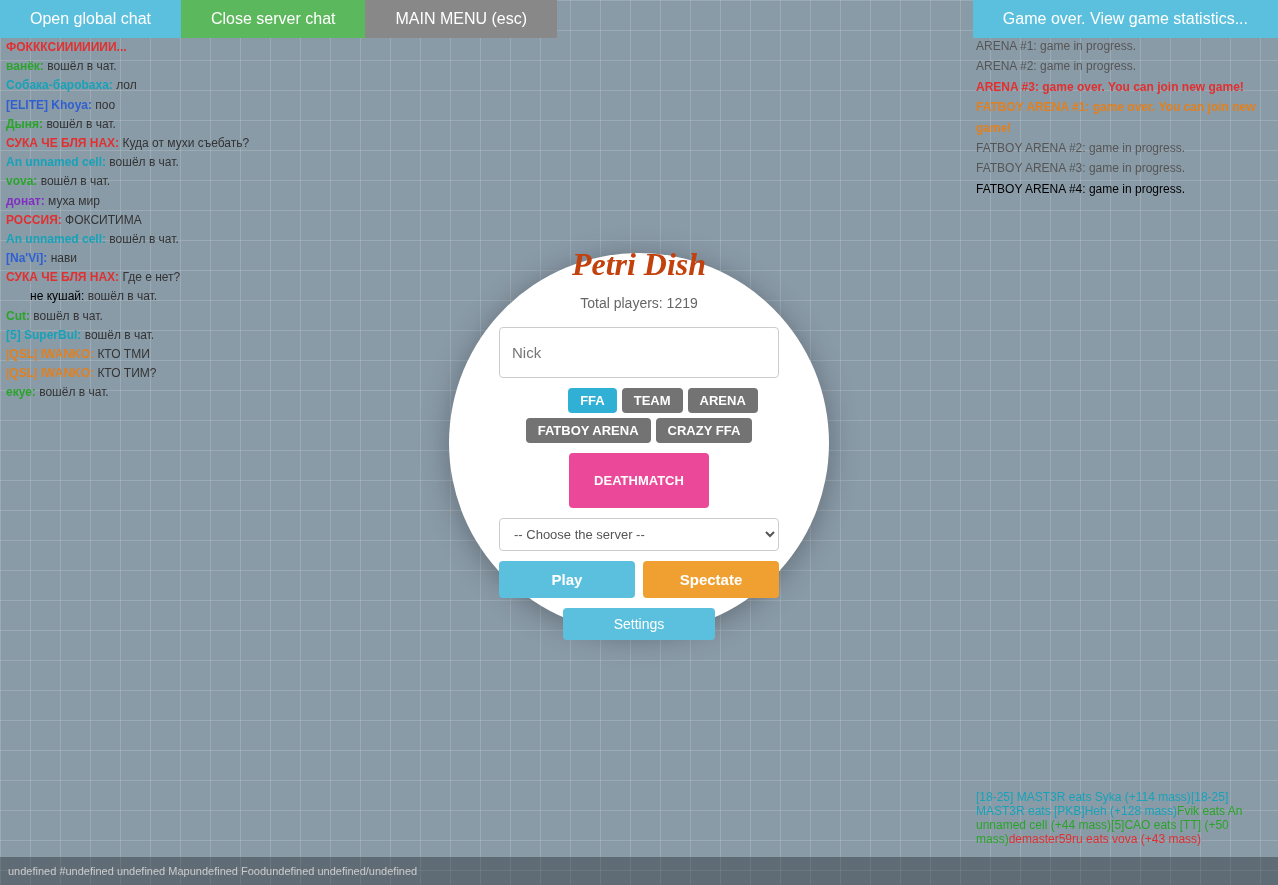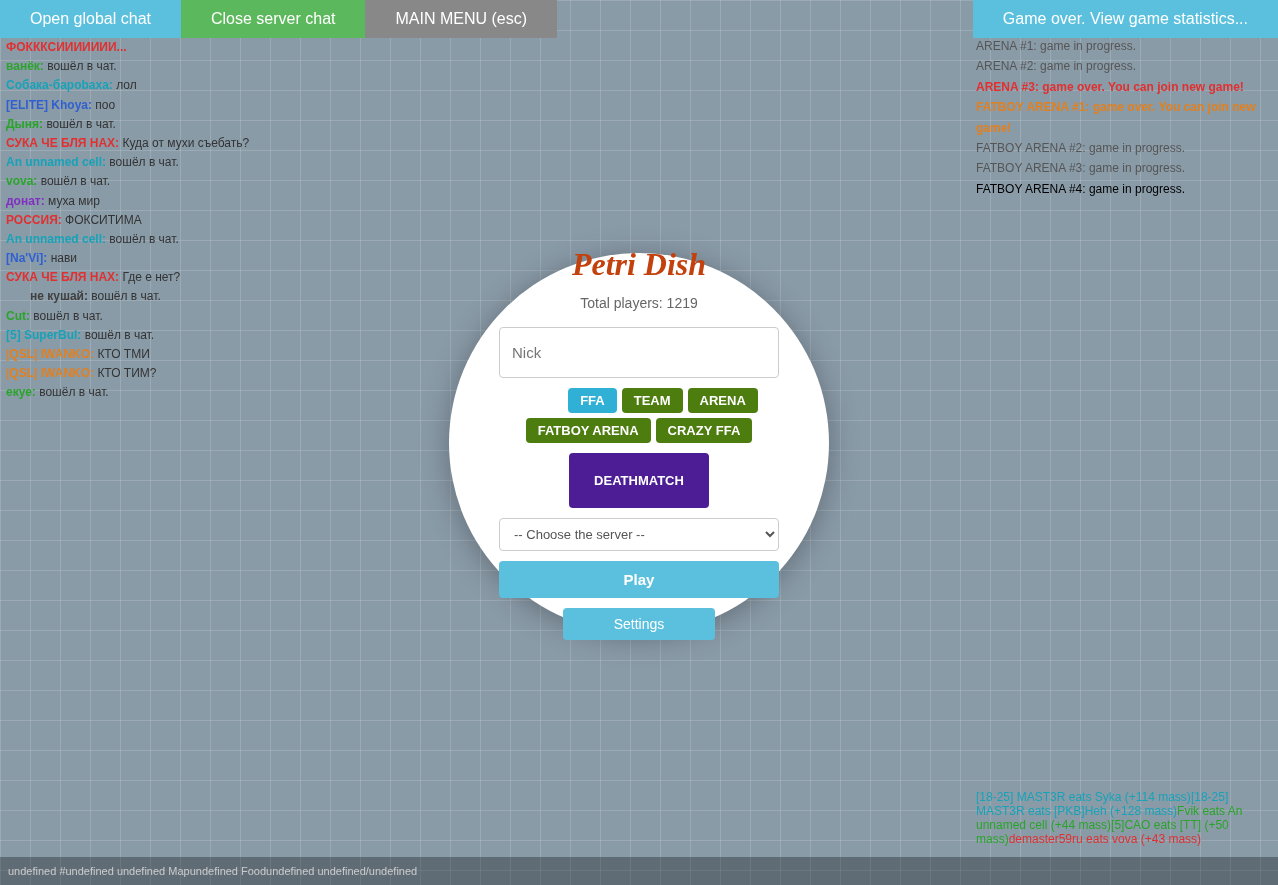--- a/index.html
+++ b/index.html
@@ -59,21 +59,21 @@
       line-height: 1.6;
     }
     .chat-left .chat-line { display: block; word-break: break-word; }
     .chat-left .name-green { color: #2aa42a; font-weight: bold; }
     .chat-left .name-red { color: #e03030; font-weight: bold; }
     .chat-left .name-cyan { color: #17a2b8; font-weight: bold; }
     .chat-left .name-orange { color: #e08020; font-weight: bold; }
     .chat-left .name-blue { color: #3060d0; font-weight: bold; }
     .chat-left .name-purple { color: #8030c0; font-weight: bold; }
     .chat-left .normal-text { color: #333; }
-    .chat-left .name-teal { color: #404040; font-weight: bold; padding-left: 24px; }
+    .chat-left .name-teal { color: #000000; font-weight: normal; padding-left: 24px; }
 
     
     .panel-right {
       position: absolute;
       top: 30px;
       right: 0;
       width: 310px;
       bottom: 30px;
       padding: 6px 8px;
       font-size: 12px;
@@ -165,28 +165,28 @@
     }
 
     .mode-btn {
       padding: 5px 12px;
       border: none;
       border-radius: 4px;
       cursor: pointer;
       font-size: 13px;
       font-weight: bold;
       color: white;
-      background: #4d7c0f;
+      background: #737373;
     }
     .mode-btn.active { background: #31b0d5; margin-left: 48px; }
     .mode-btn-deathmatch {
       display: block;
       width: 140px;
       padding: 20px 12px;
-      background: #4c1d95;
+      background: #ec4899;
       border: none;
       border-radius: 4px;
       color: white;
       font-size: 13px;
       font-weight: bold;
       cursor: pointer;
       text-align: center;
     }
 
     .server-select {
@@ -299,20 +299,21 @@
         <button class="mode-btn">CRAZY FFA</button>
       </div>
     <div>
       <button class="mode-btn-deathmatch">DEATHMATCH</button>
     </div>
     <select class="server-select">
       <option>-- Choose the server --</option>
     </select>
     <div class="action-btns">
       <button class="btn-play">Play</button>
+      <button class="btn-spectate">Spectate</button>
     </div>
     <button class="btn-settings">Settings</button>
   </div>
 </div>
 
 <div class="bottom-bar">
   <span>undefined #undefined undefined Mapundefined Foodundefined undefined/undefined</span>
 </div>
 
 </body></html>

